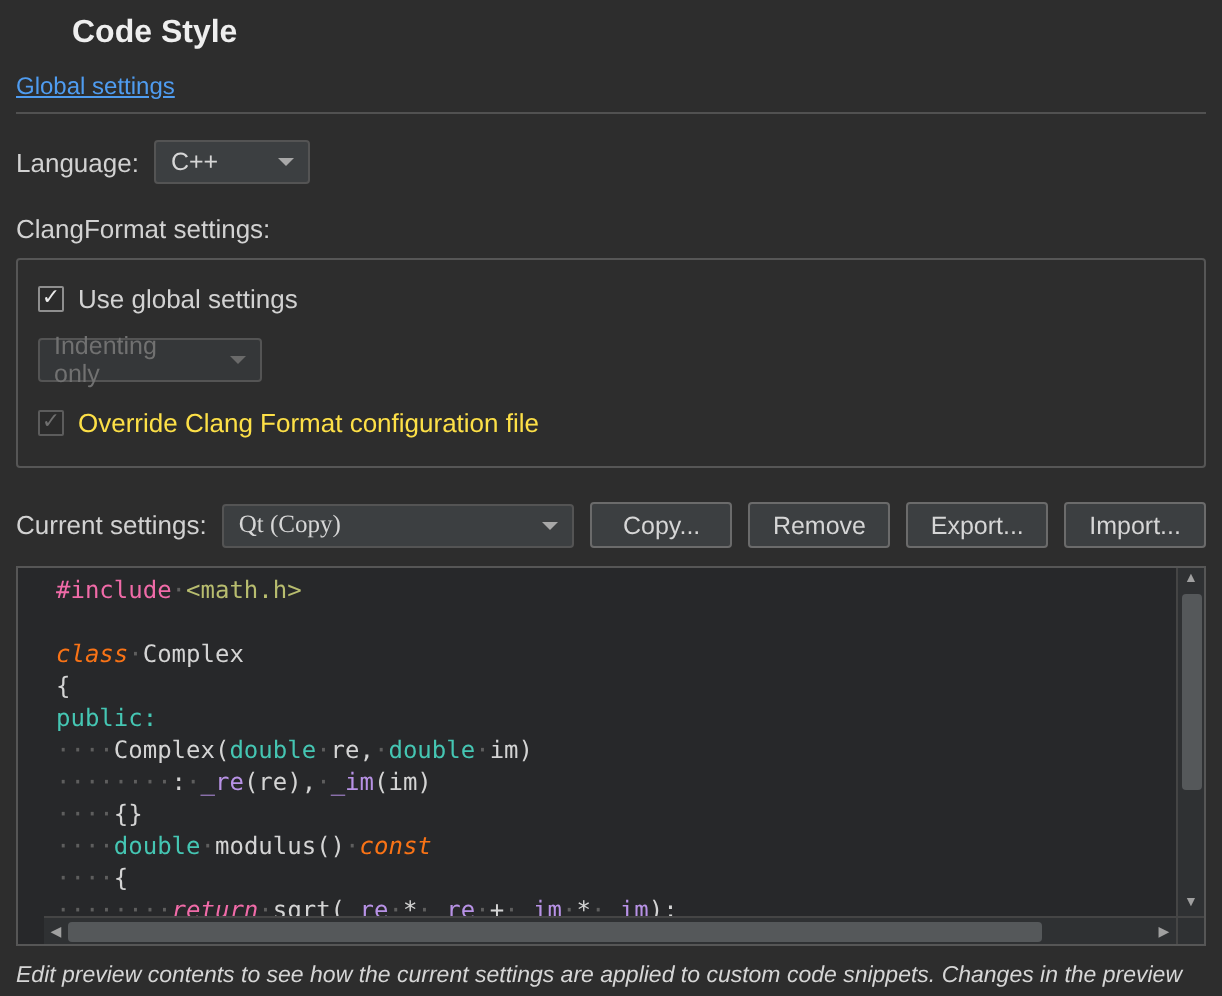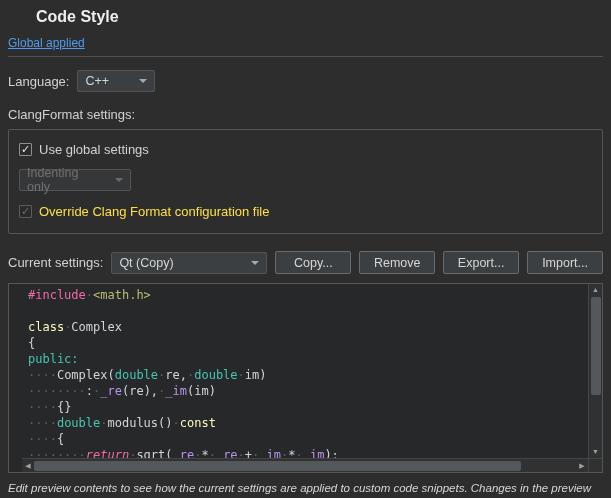--- a/index.html
+++ b/index.html
@@ -44,41 +44,41 @@
   .cb {
     width:13px; height:13px; border:1px solid #8f8f8f; background:#2b2b2b;
     display:flex; align-items:center; justify-content:center;
     font-size:11px; line-height:11px; color:#eaeaea; border-radius:1px; flex:none;
   }
   .disabled-row .cb { border-color:#5c5c5c; color:#6f6f6f; }
   .disabled-row .cb-label { color:#fde047; }
   .groupbox .combo { margin:12px 0 13px 0; width:112px;gap:16px; }
 
   .current-row { gap:8px; margin-bottom:9px; }
-  .current-row .combo { width:156px; flex:none; }
+  .current-row .combo { width:176px; flex:none;font-family:Liberation Serif, serif; }
   .btn {
     flex:1; height:23px; background:#3c3f41; border:1px solid #6b6b6b; border-radius:2px;
     color:#d6d6d6; font-size:12.5px; font-family:"Liberation Sans", sans-serif; cursor:pointer;
   }
 
   .editor {
     border:1px solid #565656; background:#27282a;
     height:190px; display:flex; flex-direction:column; flex:none;padding-left:13px;
   }
   .editor-body { flex:1; display:flex; overflow:hidden; }
   .code {
     flex:1; overflow:hidden; padding:3px 0 0 6px;
     font-family:"DejaVu Sans Mono", monospace; font-size:12px; line-height:16px;
     white-space:pre;
   }
   .code-line { height:16px; }
   .tok-pp  { color:#f06ba8; }
   .tok-hdr { color:#b8bd6f; }
   .tok-kw  { color:#45c6b3; }
-  .tok-kwi { color:#fef9c3; }
+  .tok-kwi { color:#f97316; font-style:italic; }
   .tok-ctrl{ color:#f06ba8; font-style:italic; }
   .tok-id  { color:#d4d4d4; }
   .tok-mem { color:#b892e6; }
   .tok-ws  { color:#5e5e5e; }
 
   .vscroll {
     width:14px; background:#2f3133; border-left:1px solid #454545;
     display:flex; flex-direction:column; align-items:center; flex:none;
   }
   .sarrow { color:#a0a0a0; font-size:7px; line-height:12px; height:12px; width:100%; text-align:center; cursor:pointer; }
@@ -97,21 +97,21 @@
   }
 </style>
 </head>
 <body>
 
 <div class="container">
 
   <div class="page-title">Code Style</div>
 
   <div class="link-row">
-    <a class="link">Global applied</a>
+    <a class="link">Global settings</a>
   </div>
 
   <div class="divider"></div>
 
   <div class="row lang-row">
     <span>Language:</span>
     <span class="combo" style="width:78px">
       <span>C++</span>
       <span class="chev"></span>
     </span>

